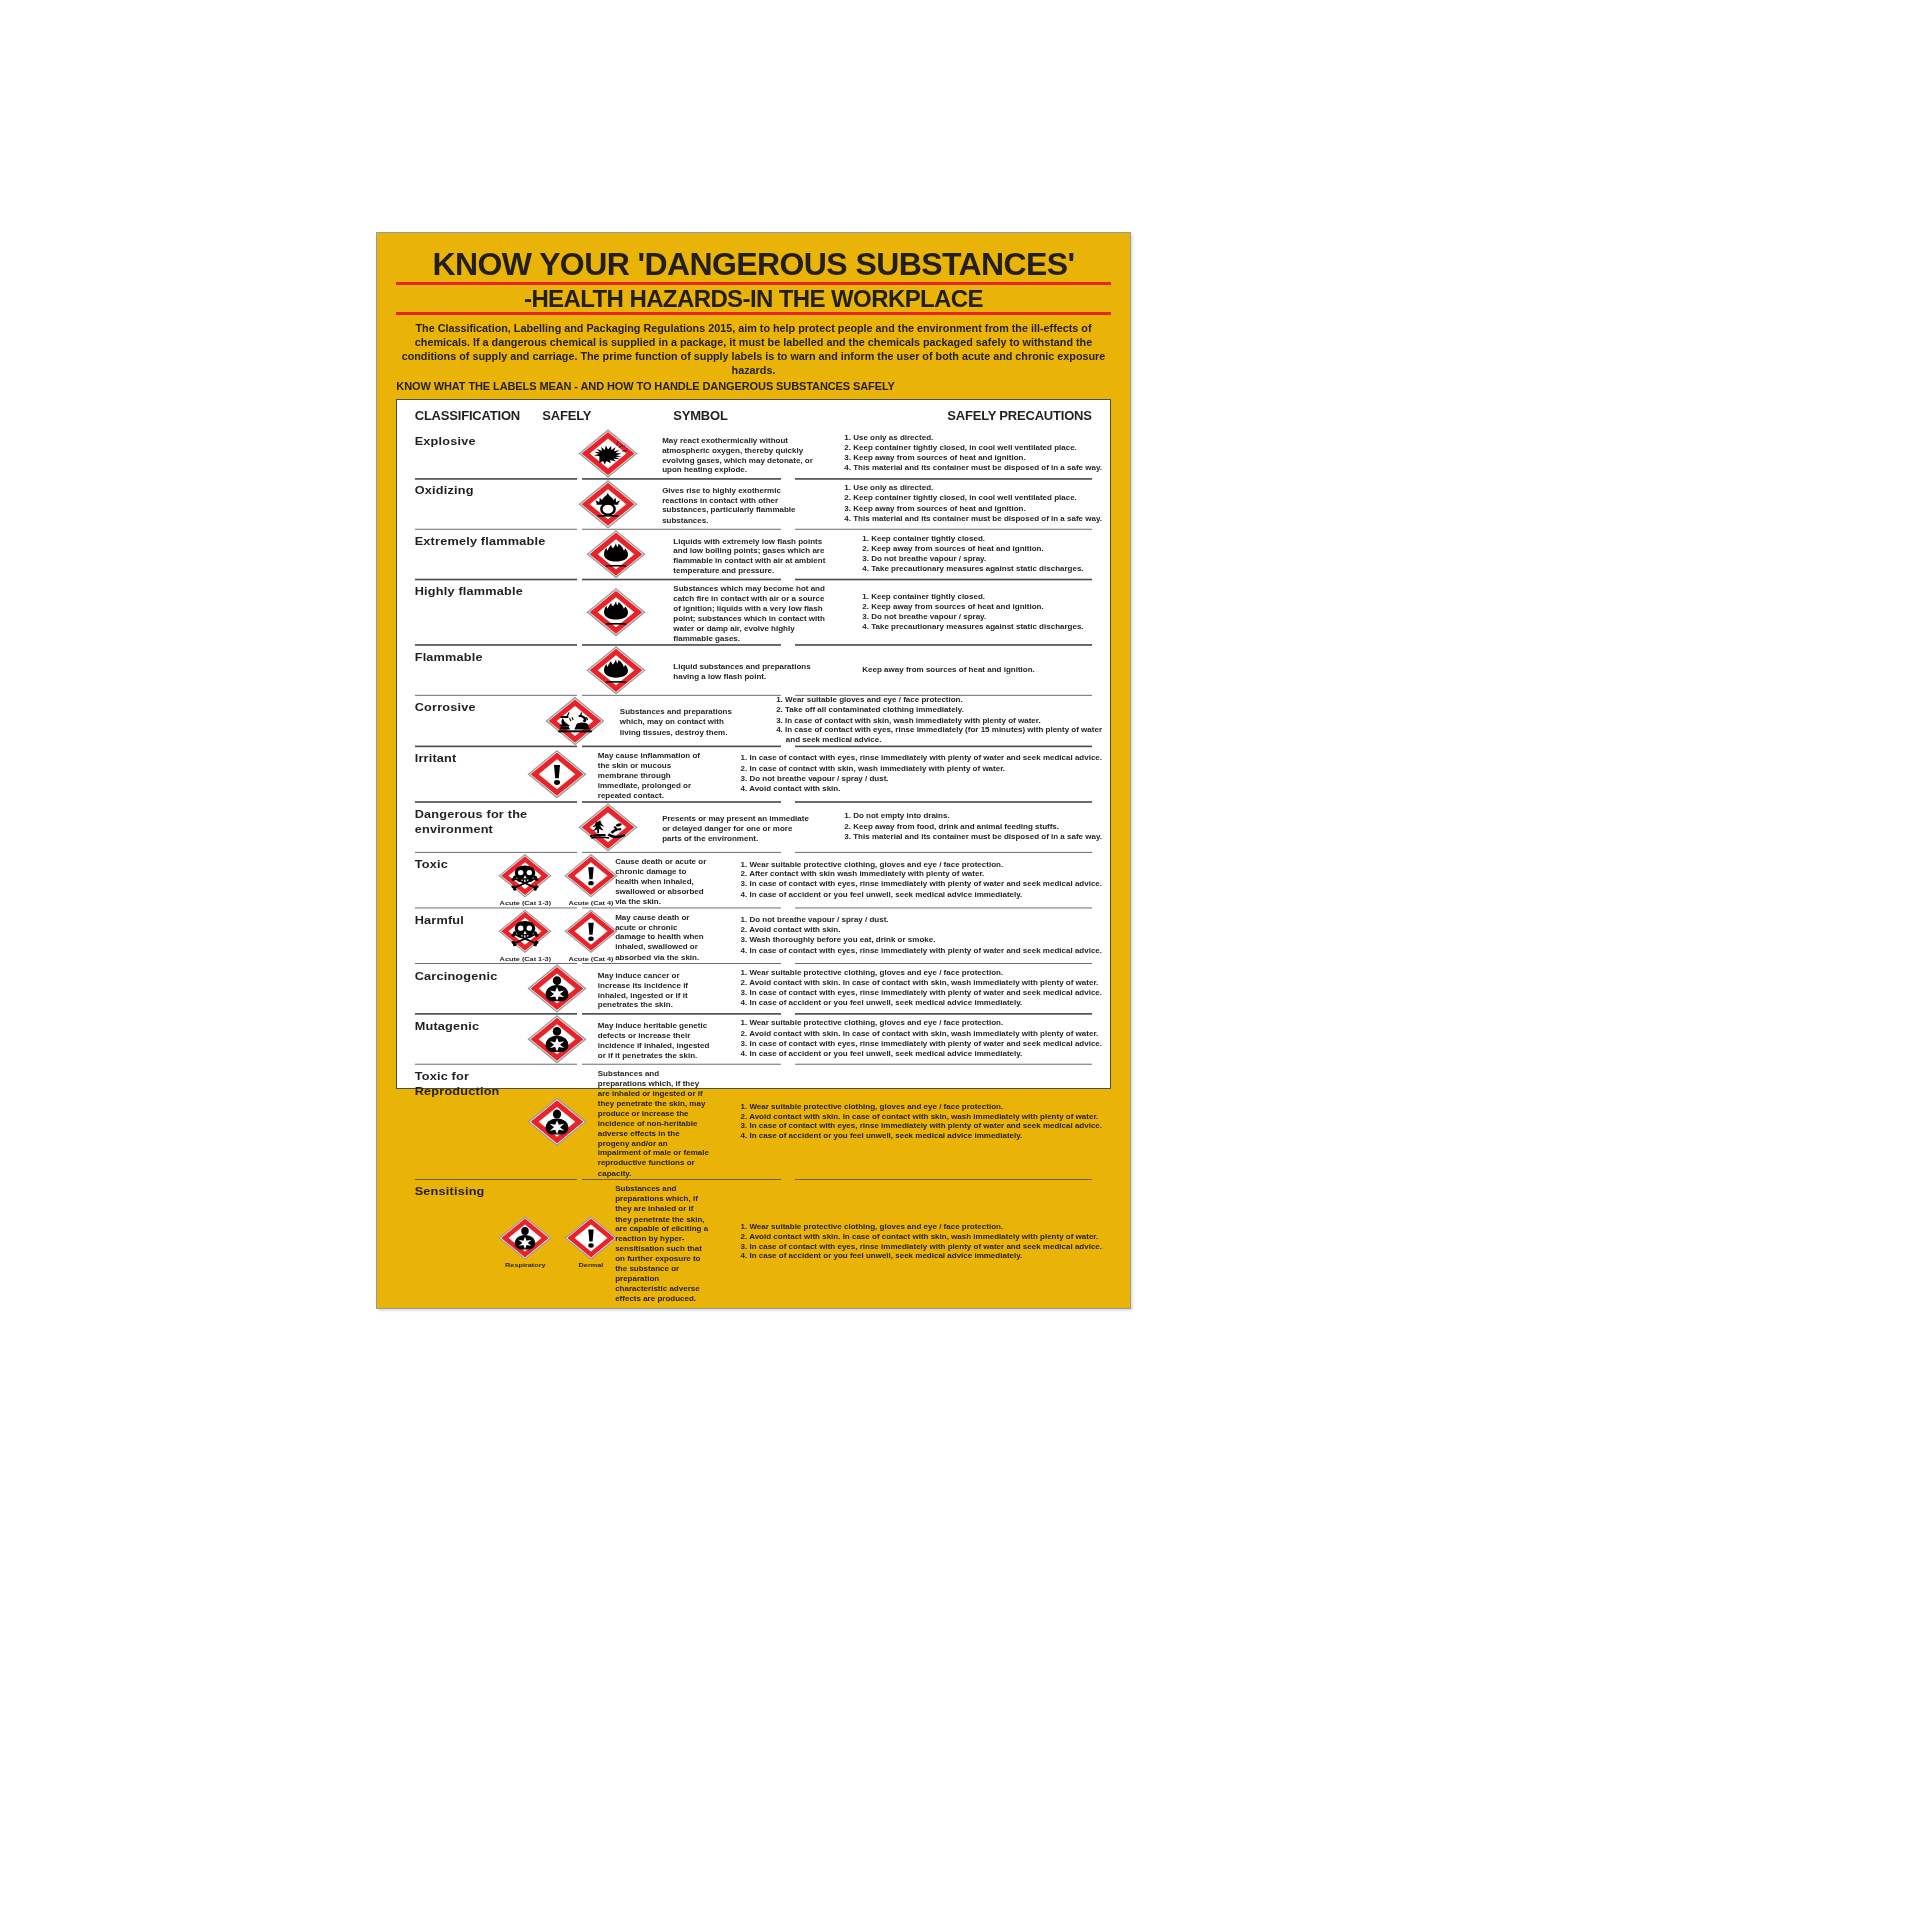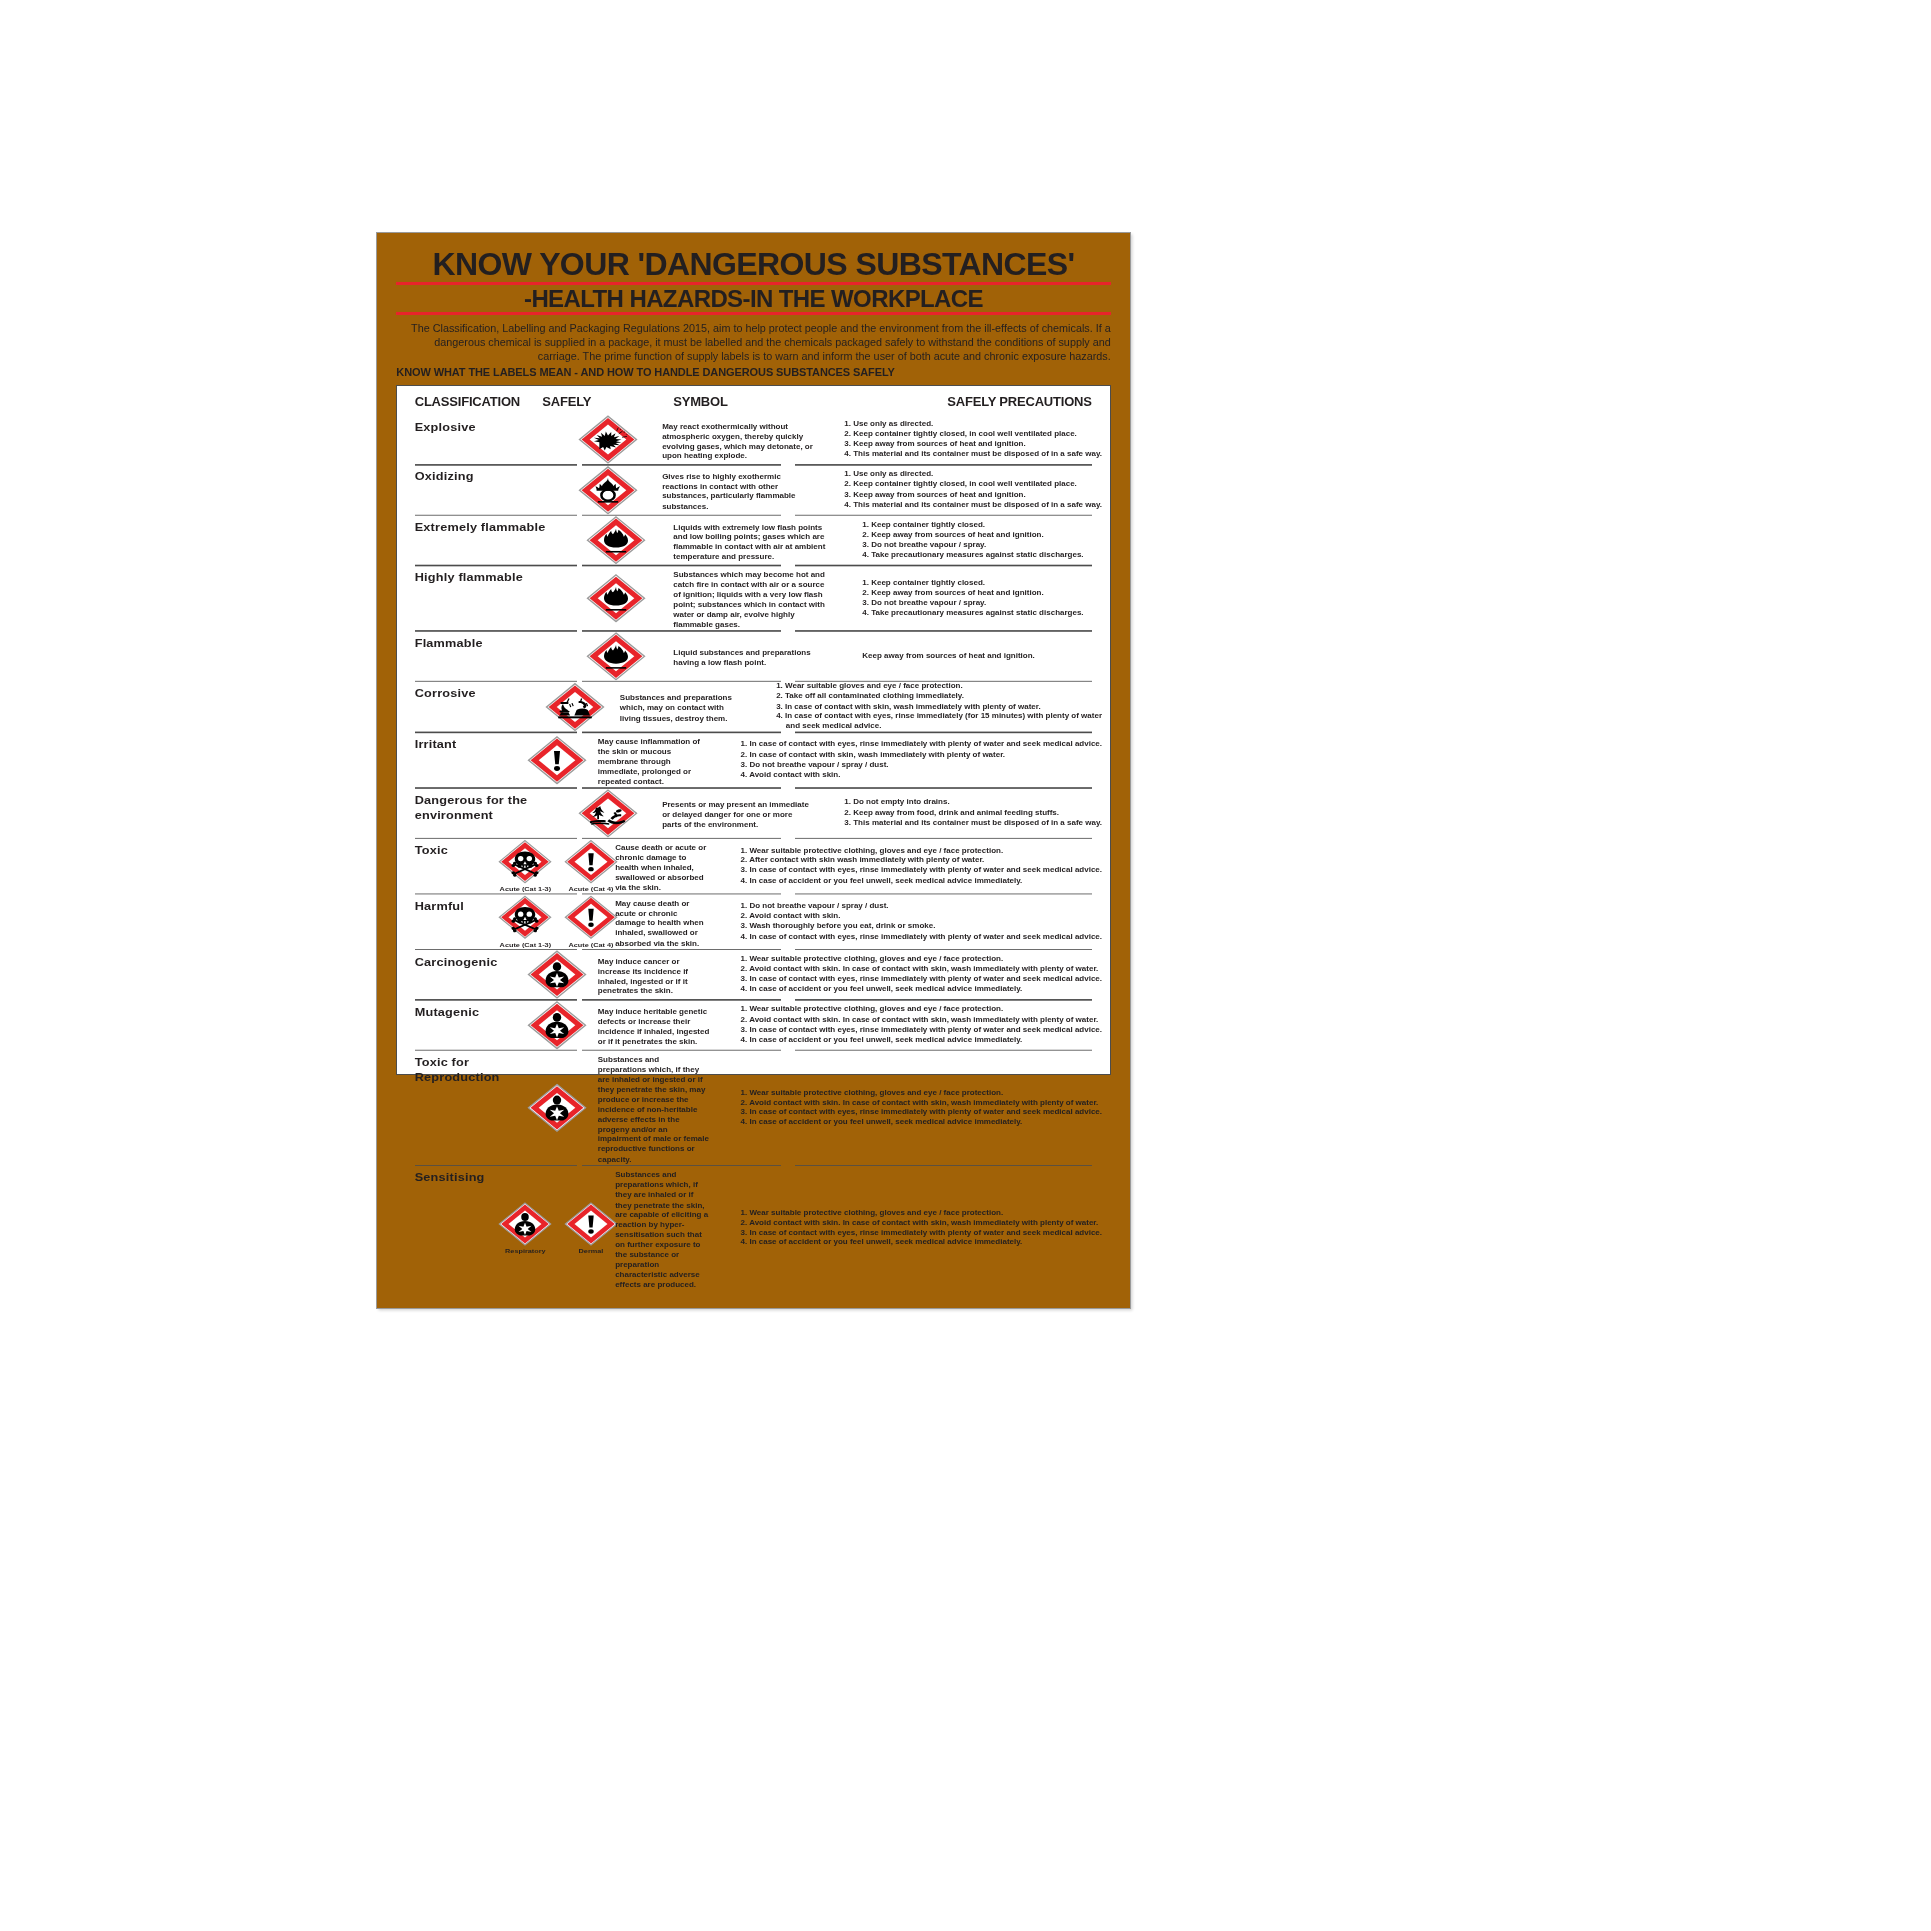--- a/index.html
+++ b/index.html
@@ -15,21 +15,21 @@
     overflow: hidden;
   }
 
   
   #poster-sheet {
     position: absolute;
     left: 376px;
     top: 232px;
     width: 755px;
     height: 1077px;
-    background: #a16207;
+    background: #eab308;
     border: 1px solid #9a9a9a;
     box-shadow: 1.9px 1.9px 2.9px rgba(0,0,0,0.18);
     box-sizing: border-box;
     padding: 15.4px 19.3px 9.7px 19.3px;
   }
 
   
   #title-block { margin: 0; }
   .title-line {
     font-weight: bold;
@@ -57,25 +57,25 @@
     transform: none;
   }
   #title-rule-2 {
     height: 2.9px;
     background: #e8242a;
     margin: 1px 0 5.8px 0;
   }
 
   #intro-paragraph {
     font-size: 10.8px;
-    font-weight: normal;
+    font-weight: bold;
     color: #231f20;
     line-height: 1.30;
     margin: 0 0 2.9px 0;
-    text-align: right;
+    text-align: center;
   }
   #intro-subhead {
     font-size: 11px;
     font-weight: bold;
     color: #231f20;
     margin: 0 0 6.8px 0;
     letter-spacing: -0.1px;
   }
 
   

